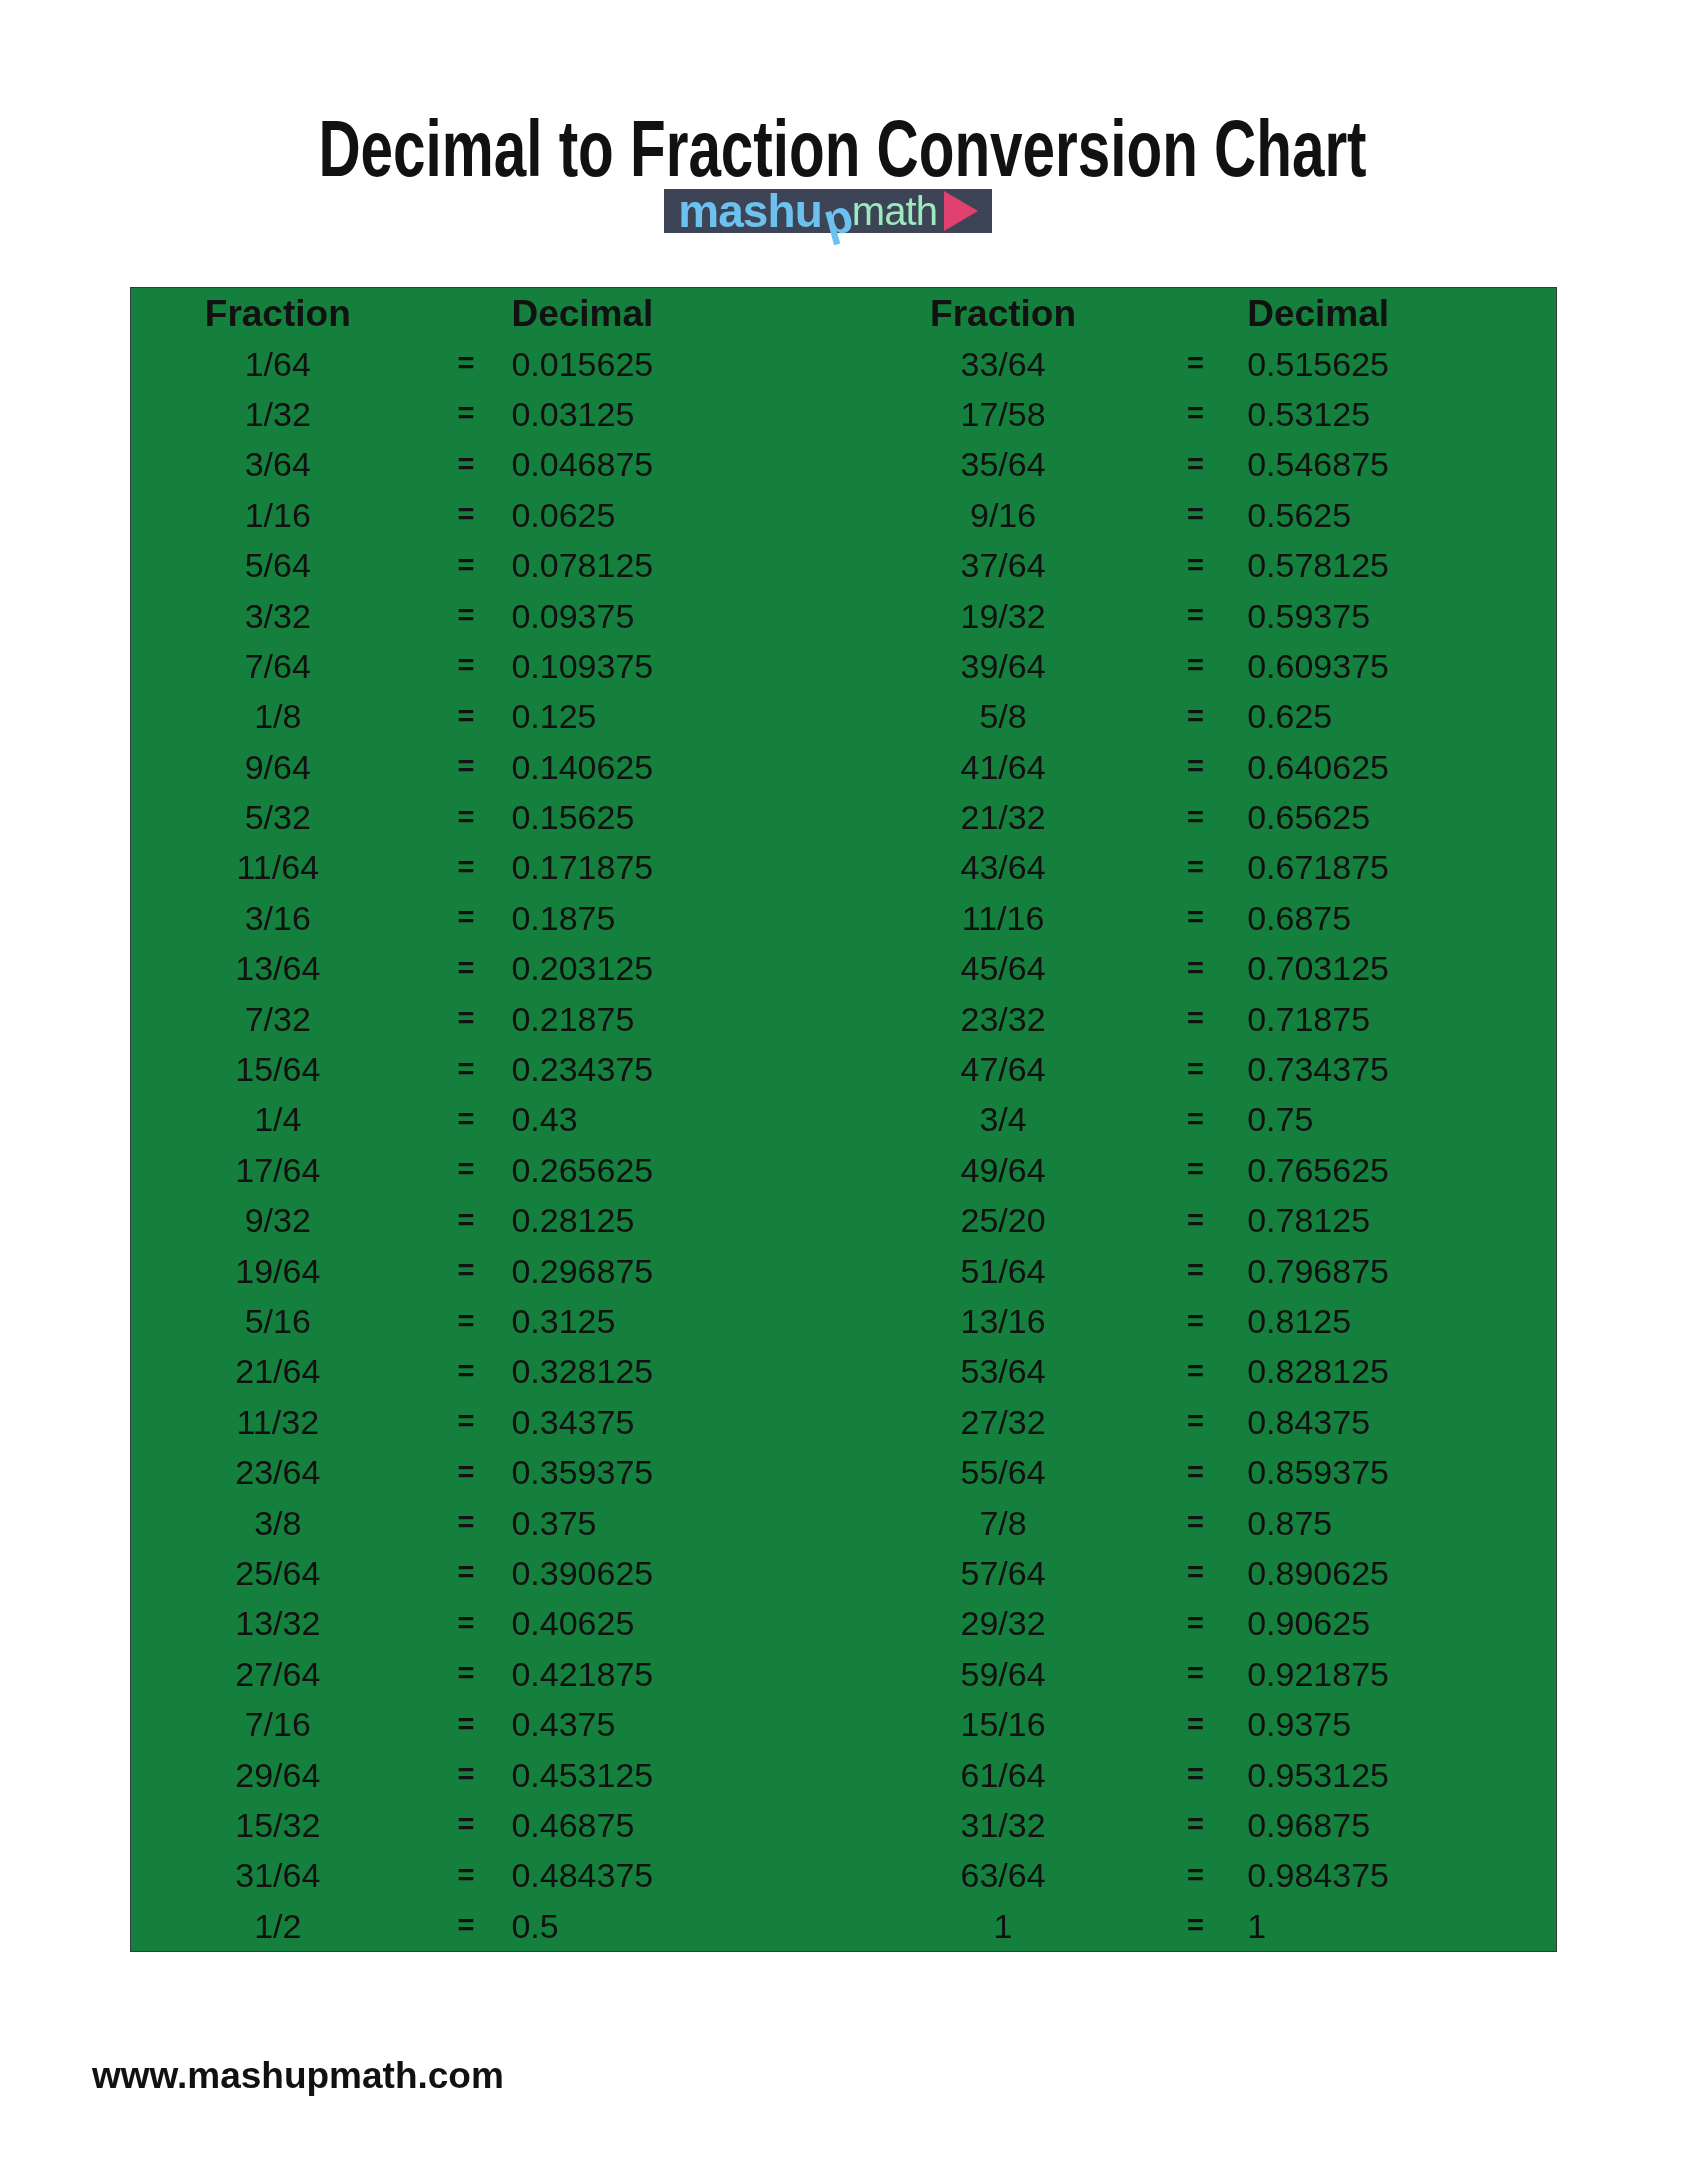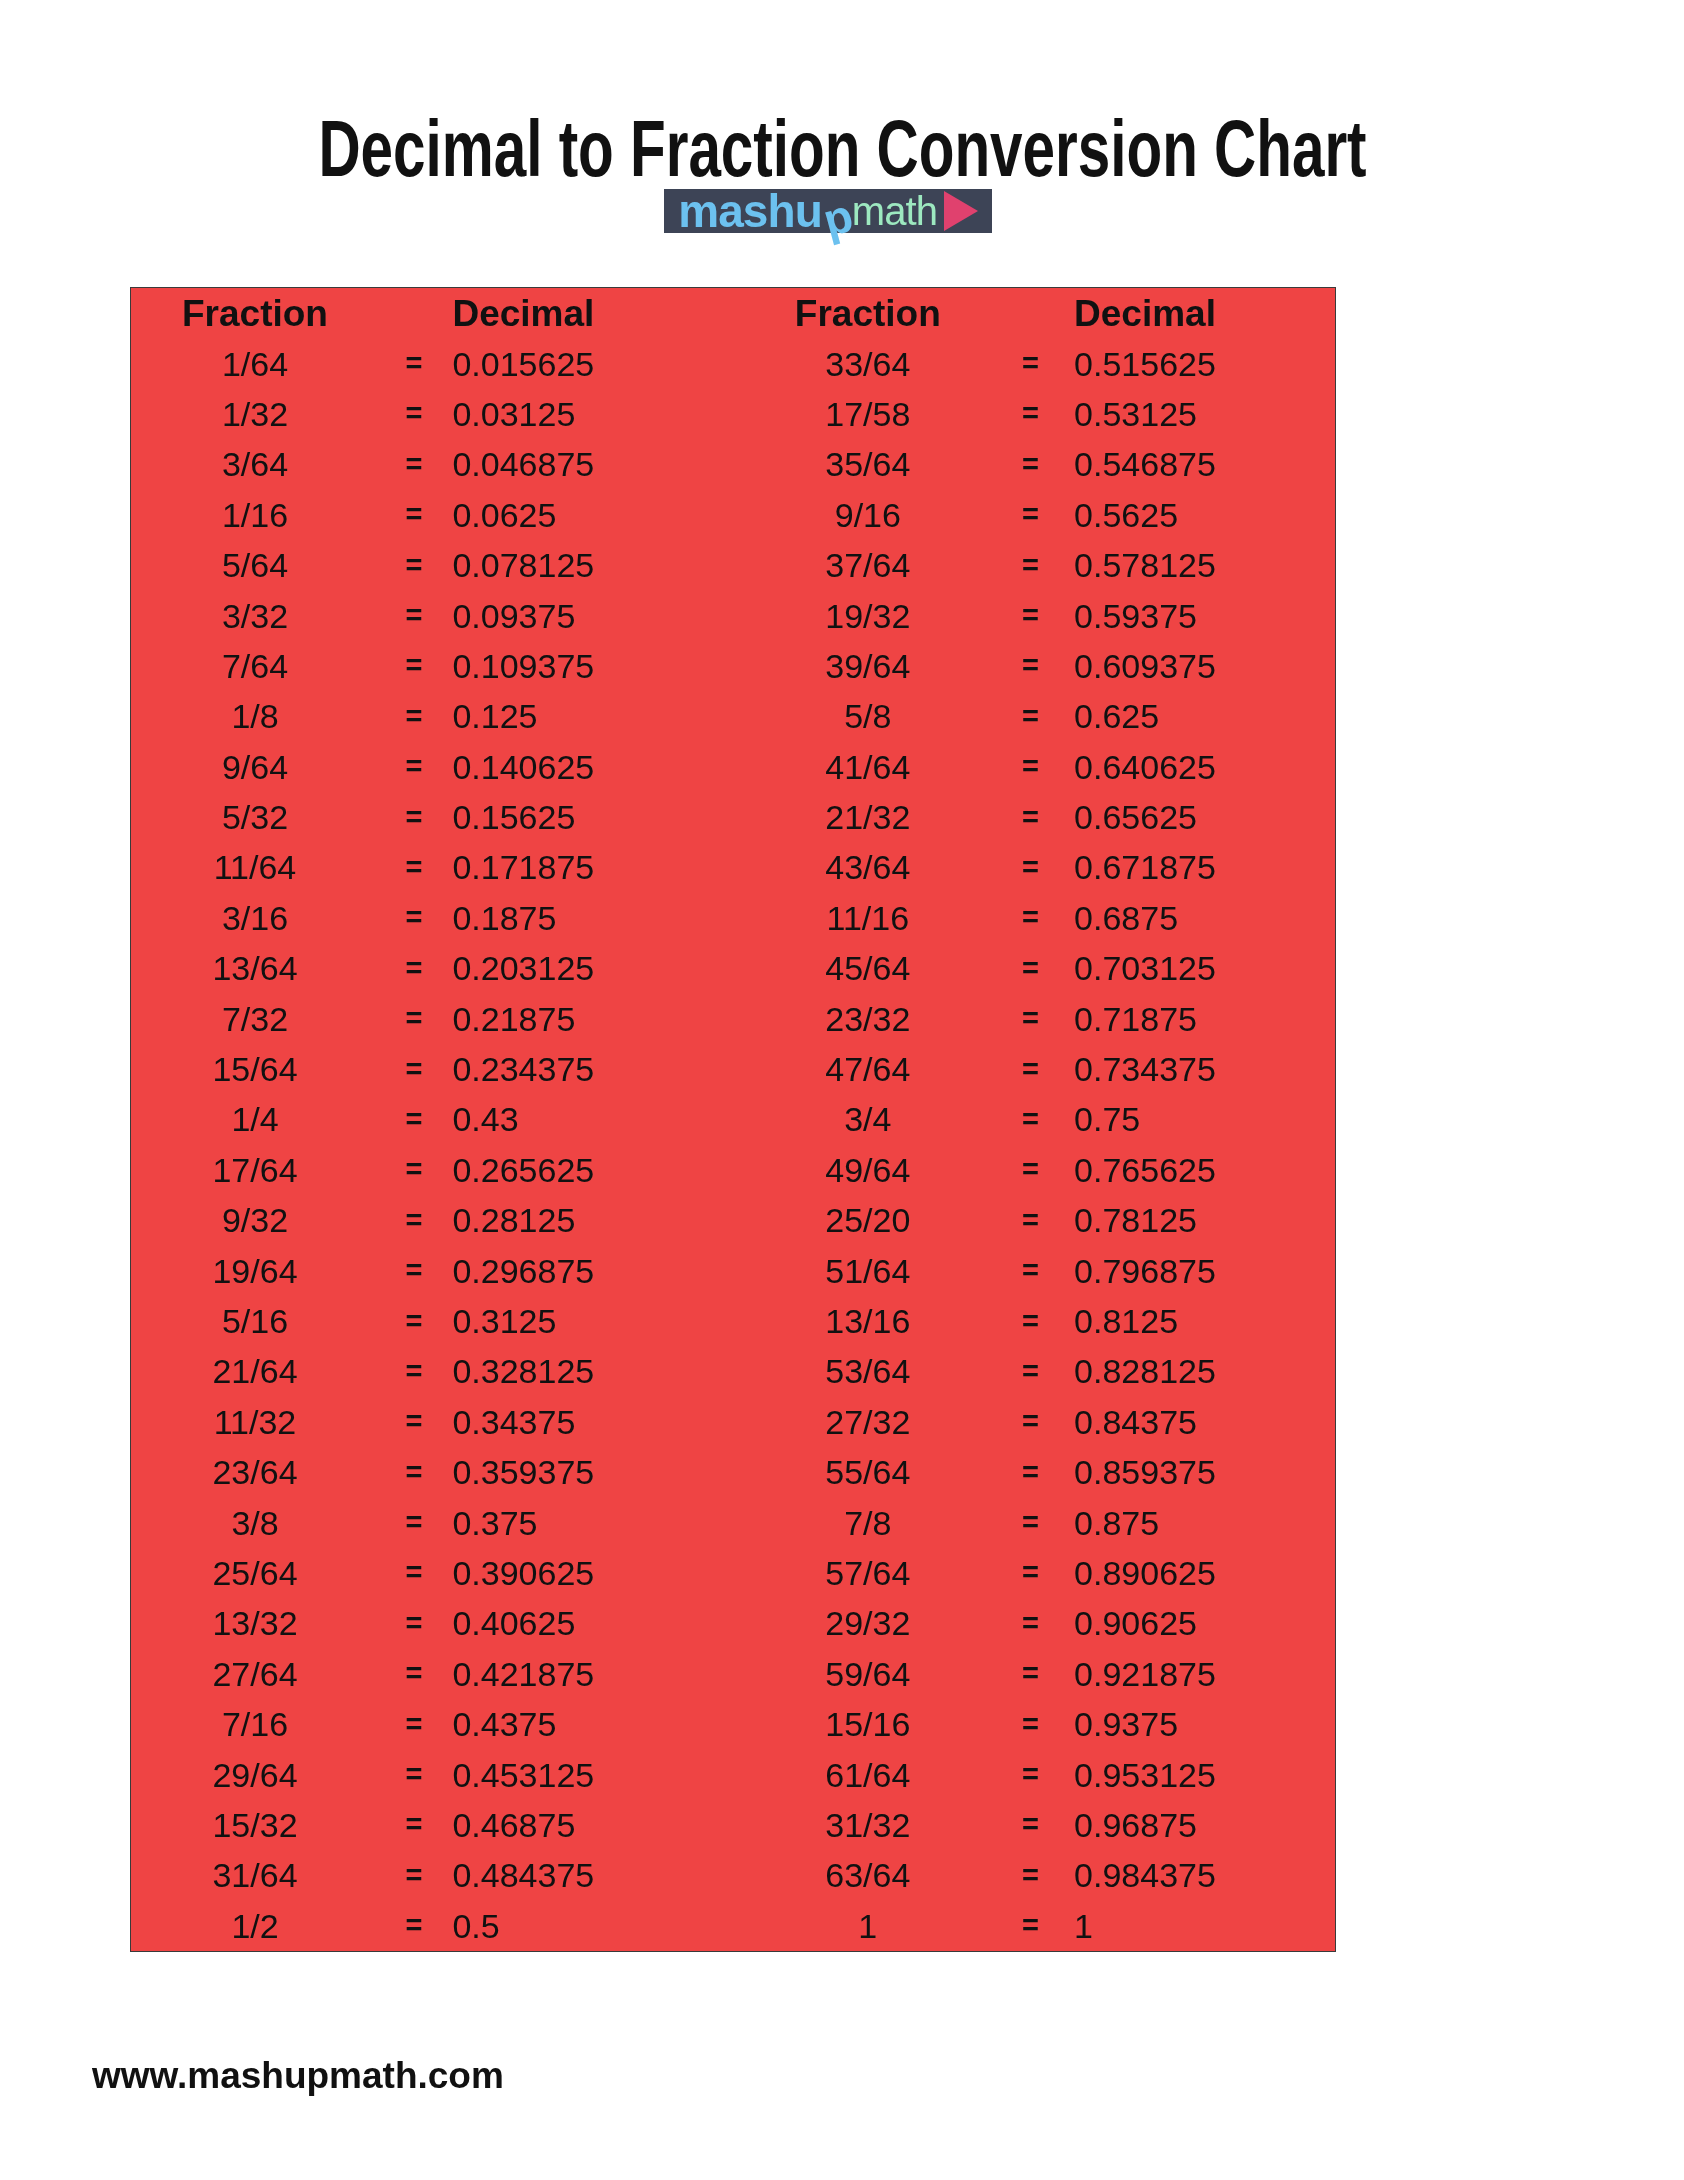--- a/index.html
+++ b/index.html
@@ -68,25 +68,25 @@
     border-left:34px solid var(--logo-pink);
     border-top:20.4px solid transparent;
     border-bottom:20.4px solid transparent;
     margin-left:6.8px;
   }
 
   
   .conv-table{
     position:absolute;
     left:130px; top:287px;
-    width:1206px; height:1665px;
+    width:1427px; height:1665px;
     border:1.7px solid var(--border);
     display:flex;
     flex-direction:column;
-    background:#ef4444;
+    background:#15803d;
   }
   .t-row{
     flex:1;
     display:grid;
     grid-template-columns:20.6% 5.8% 24.8% 20% 7% 21.8%;
     align-items:center;
   }
   .c{
     line-height:1;
     font-size:34px;

